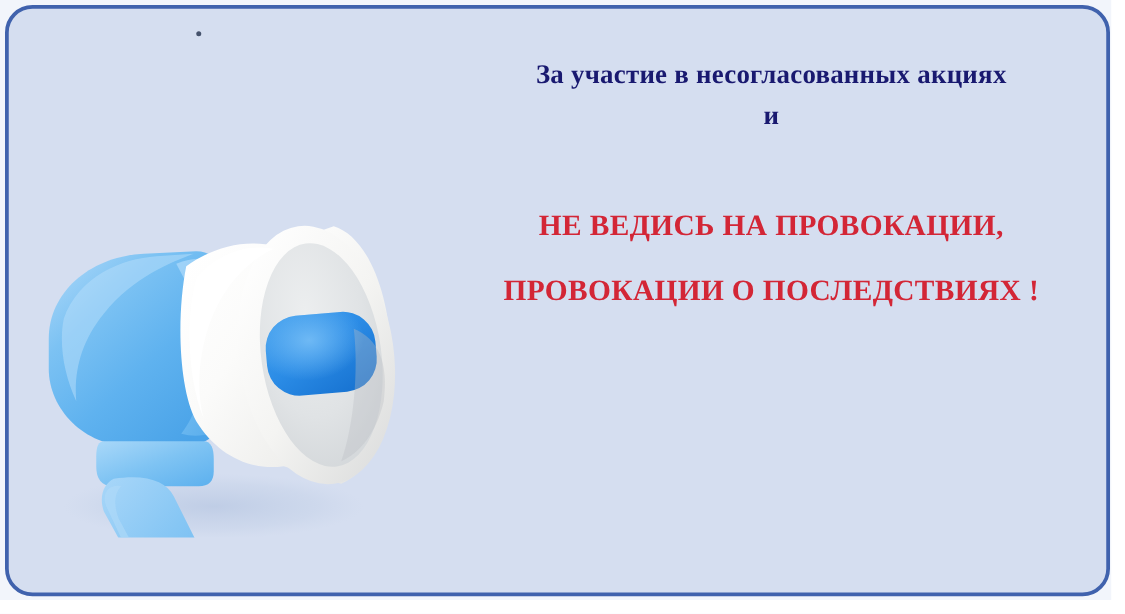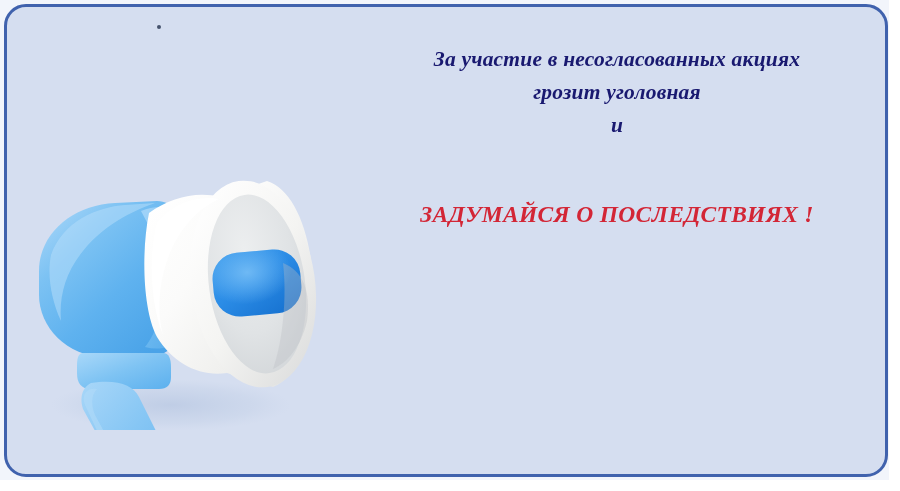--- a/index.html
+++ b/index.html
@@ -19,21 +19,20 @@
     position: absolute;
     left: 4px;
     top: 4px;
     width: 884px;
     height: 473px;
     background: #d5def0;
     border: 3px solid #4062ad;
     border-radius: 22px;
     box-sizing: border-box;
     overflow: hidden;
-    font-style: italic;
   }
   .outer-fill {
     position: absolute;
     left: 0; top: 0;
     width: 900px; height: 491px;
     background: #f2f5fb;
     z-index: 0;
   }
   .right-strip {
     position: absolute;
@@ -249,24 +248,24 @@
                  L 112 400
                  C 104 398, 98 392, 94 384
                  L 64 320
                  C 60 310, 66 302, 76 304 Z" fill="#b0daf9" opacity=".6"></path>
       </g>
     </svg>
   </div>
 
   <div class="text-area">
     <div class="hl l1">За участие в несогласованных акциях</div>
-    <div class="hl l2">грозит уголовная</div>
     <div class="hl l3">и</div>
 
     <div class="gap"></div>
 
-    <div class="rl">ЗАДУМАЙСЯ О ПОСЛЕДСТВИЯХ !</div>
+    <div class="rl">НЕ ВЕДИСЬ НА ПРОВОКАЦИИ,</div>
+    <div class="rl">ПРОВОКАЦИИ О ПОСЛЕДСТВИЯХ !</div>
   </div>
 
 </div>
 
 <div class="right-strip"></div>
 <div class="bottom-strip"></div>
 
 </body></html>

